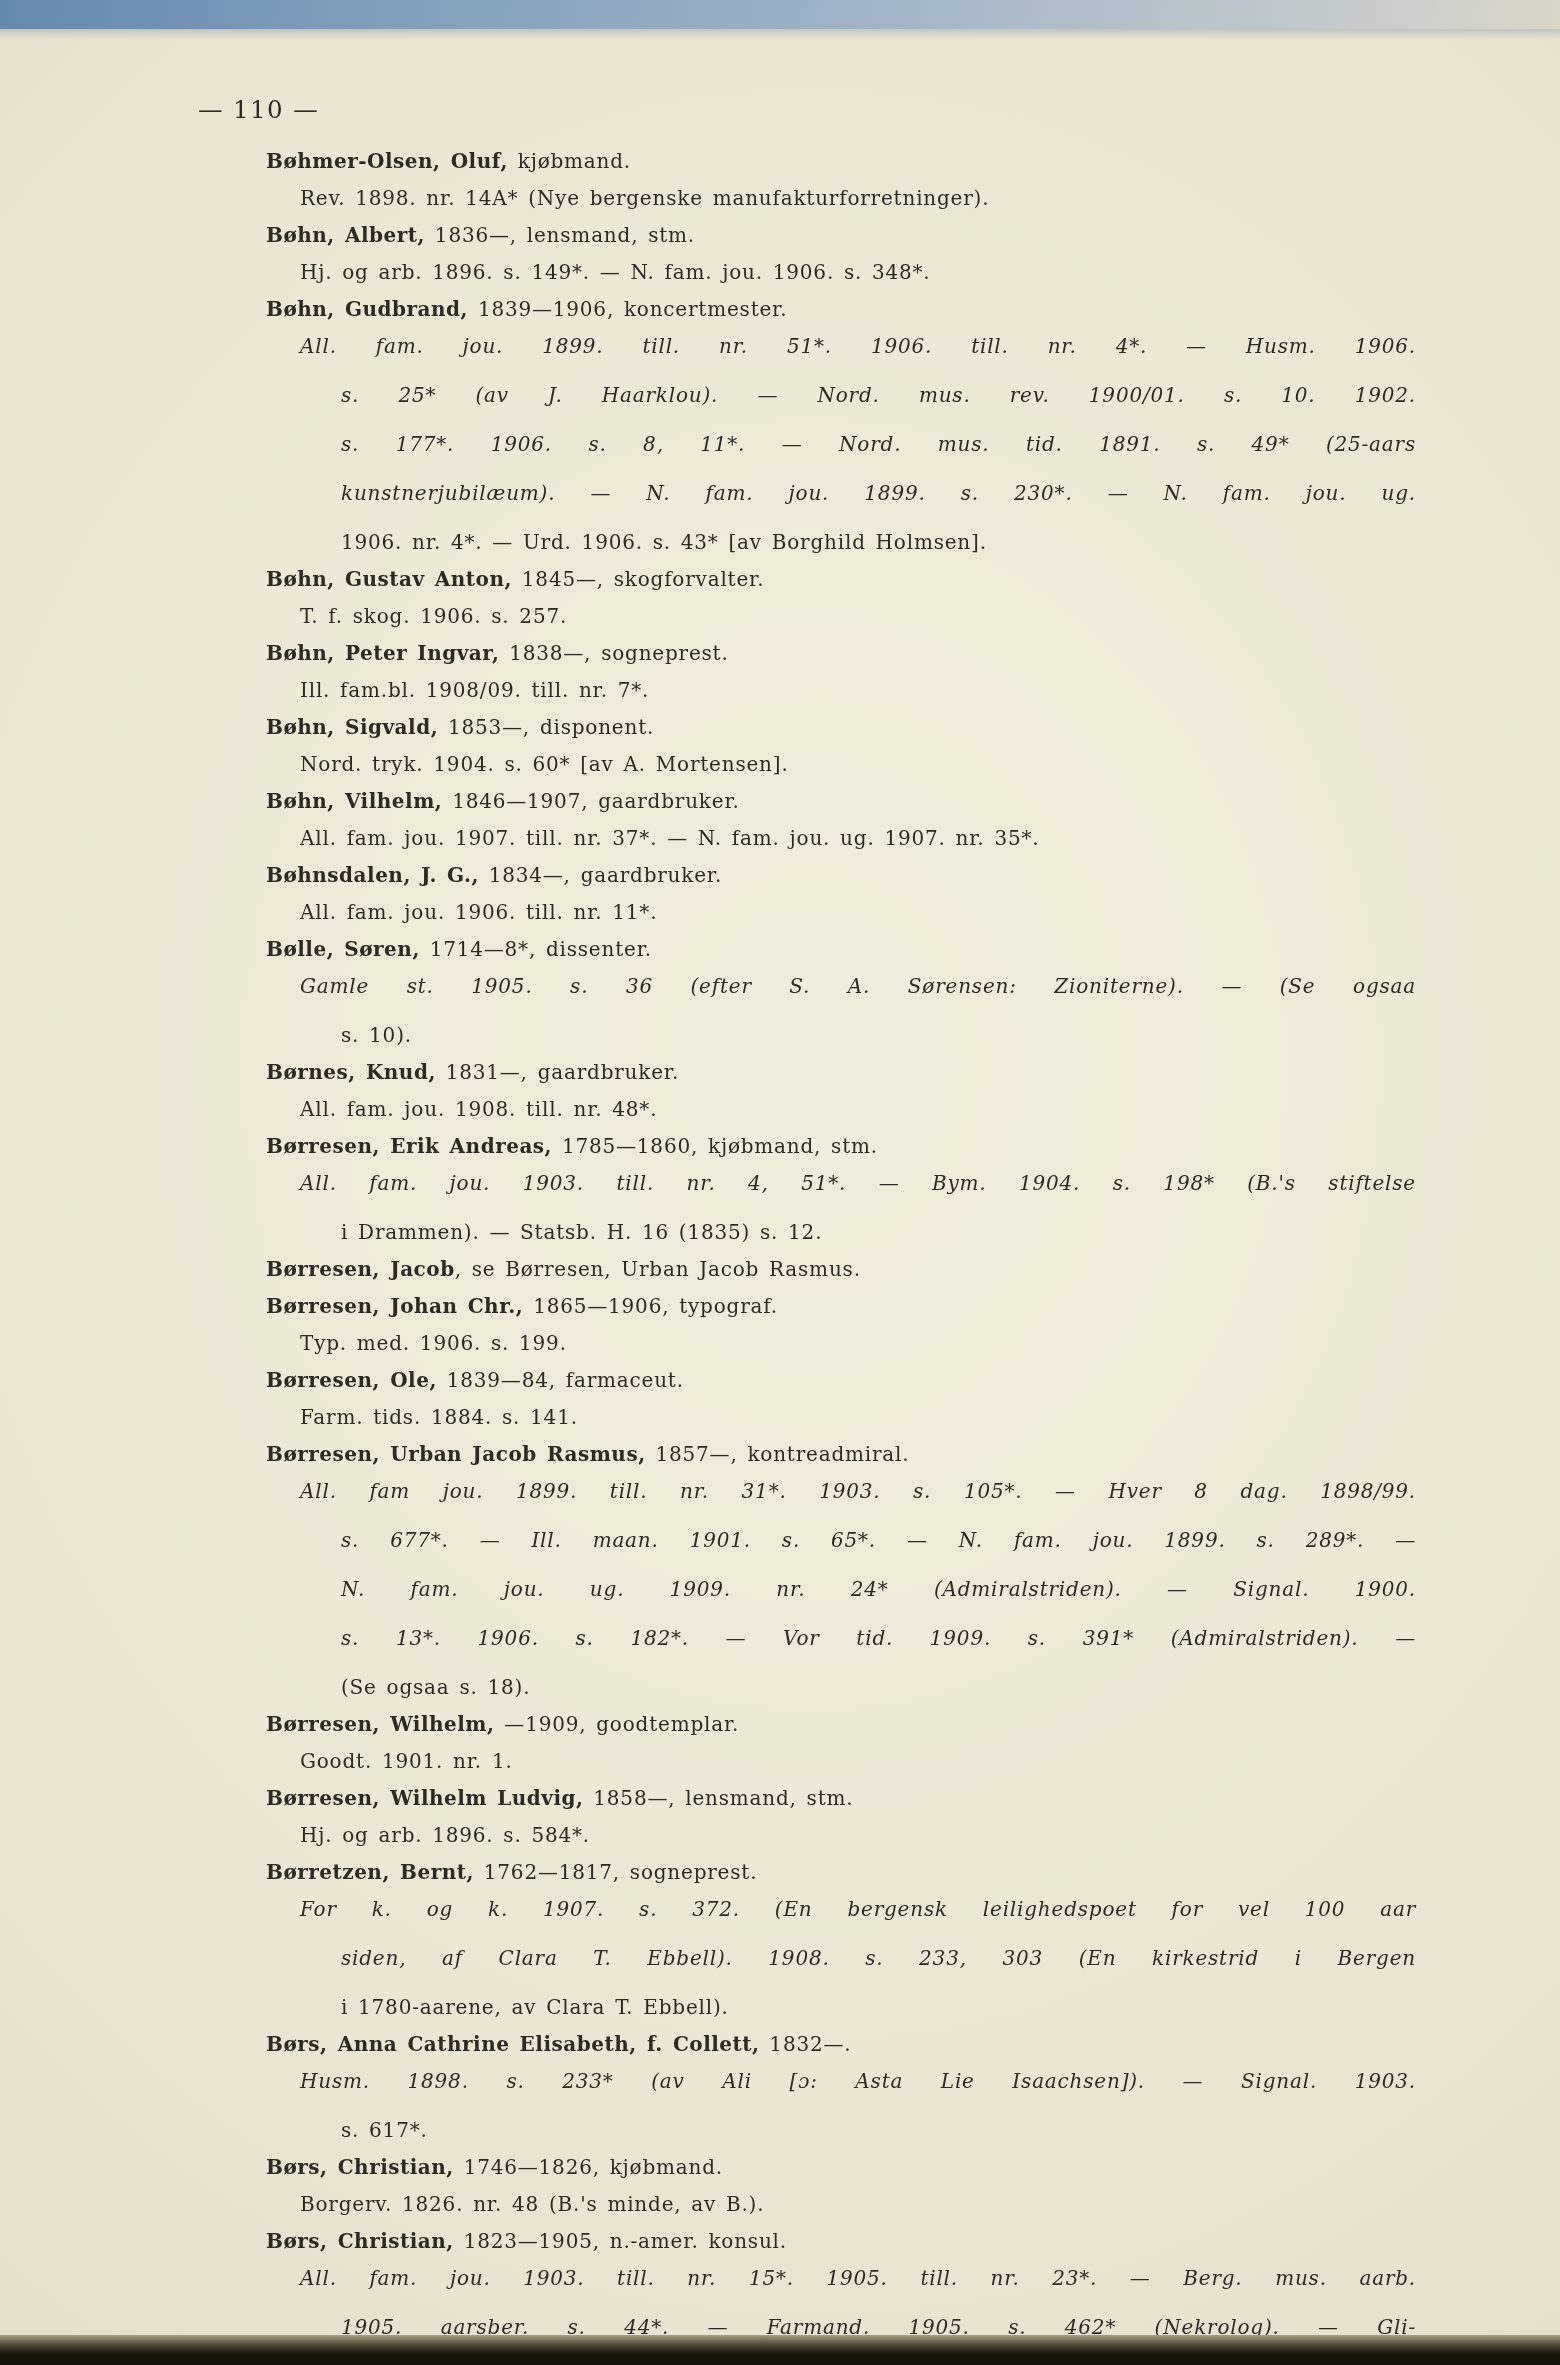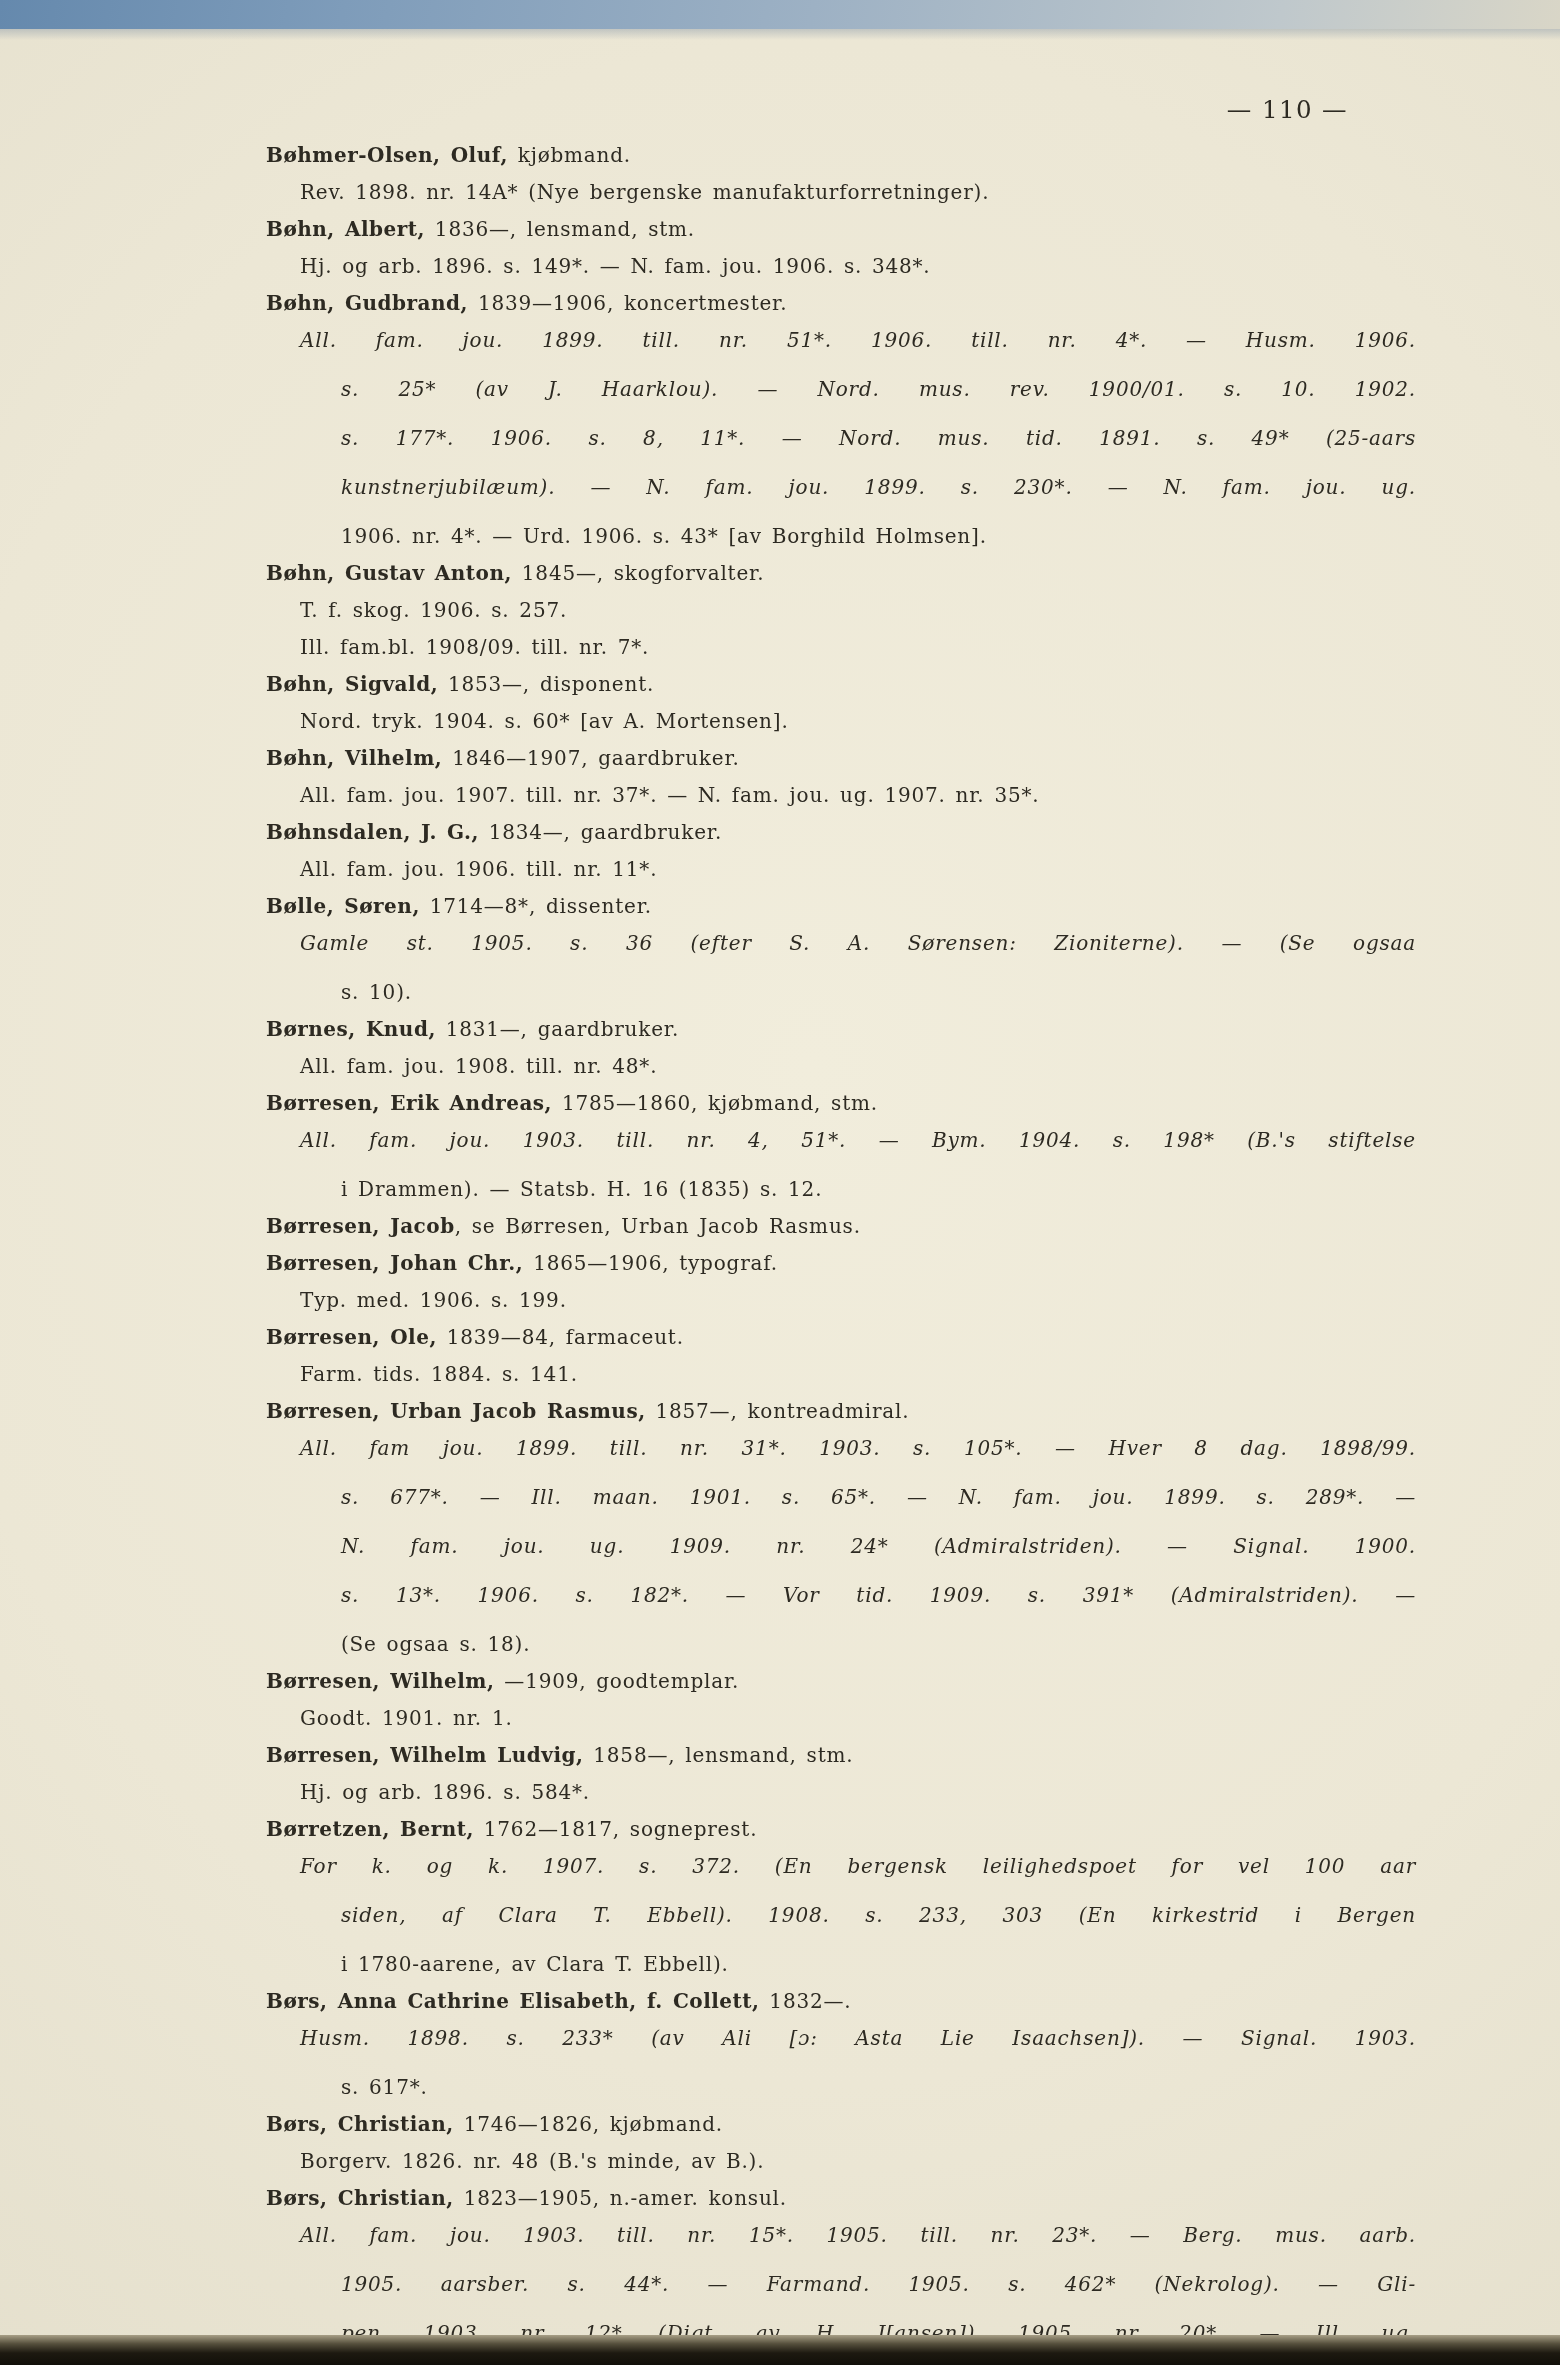--- a/index.html
+++ b/index.html
@@ -31,21 +31,21 @@
     background: linear-gradient(180deg,
       #a89f86 0%, #56503d 28%, #1d1910 58%, #100e08 100%);
   }
 
   .page-content {
     position: absolute; left: 266px; top: 96px; width: 1150px;
   }
 
   .page-number {
     font-size: 24.5px; line-height: 28.5px; letter-spacing: 1.4px;
-    text-align: right; margin-bottom: 12px;
+    text-align: left; margin-bottom: 18px;
     transform: translateX(-68px);
   }
 
   .line {
     font-size: 20px;
     line-height: 37px;
     min-height: 37px;
     letter-spacing: 0.8px;
     word-spacing: 2.7px;
   }
@@ -78,20 +78,21 @@
           <div class="line ref i2 just">s. 25* (av J. Haarklou). — Nord. mus. rev. 1900/01. s. 10. 1902.</div>
           <div class="line ref i2 just">s. 177*. 1906. s. 8, 11*. — Nord. mus. tid. 1891. s. 49* (25-aars</div>
           <div class="line ref i2 just">kunstnerjubilæum). — N. fam. jou. 1899. s. 230*. — N. fam. jou. ug.</div>
           <div class="line ref i2">1906. nr. 4*. — Urd. 1906. s. 43* [av Borghild Holmsen].</div>
         </div>
         <div class="entry">
           <div class="line head"><span class="hw">Bøhn, Gustav Anton,</span><span> 1845—, skogforvalter.</span></div>
           <div class="line ref i1">T. f. skog. 1906. s. 257.</div>
         </div>
         <div class="entry">
+          <div class="line head"><span class="hw">Bøhn, Peter Ingvar,</span><span> 1838—, sogneprest.</span></div>
           <div class="line ref i1">Ill. fam.bl. 1908/09. till. nr. 7*.</div>
         </div>
         <div class="entry">
           <div class="line head"><span class="hw">Bøhn, Sigvald,</span><span> 1853—, disponent.</span></div>
           <div class="line ref i1">Nord. tryk. 1904. s. 60* [av A. Mortensen].</div>
         </div>
         <div class="entry">
           <div class="line head"><span class="hw">Bøhn, Vilhelm,</span><span> 1846—1907, gaardbruker.</span></div>
           <div class="line ref i1">All. fam. jou. 1907. till. nr. 37*. — N. fam. jou. ug. 1907. nr. 35*.</div>
         </div>

